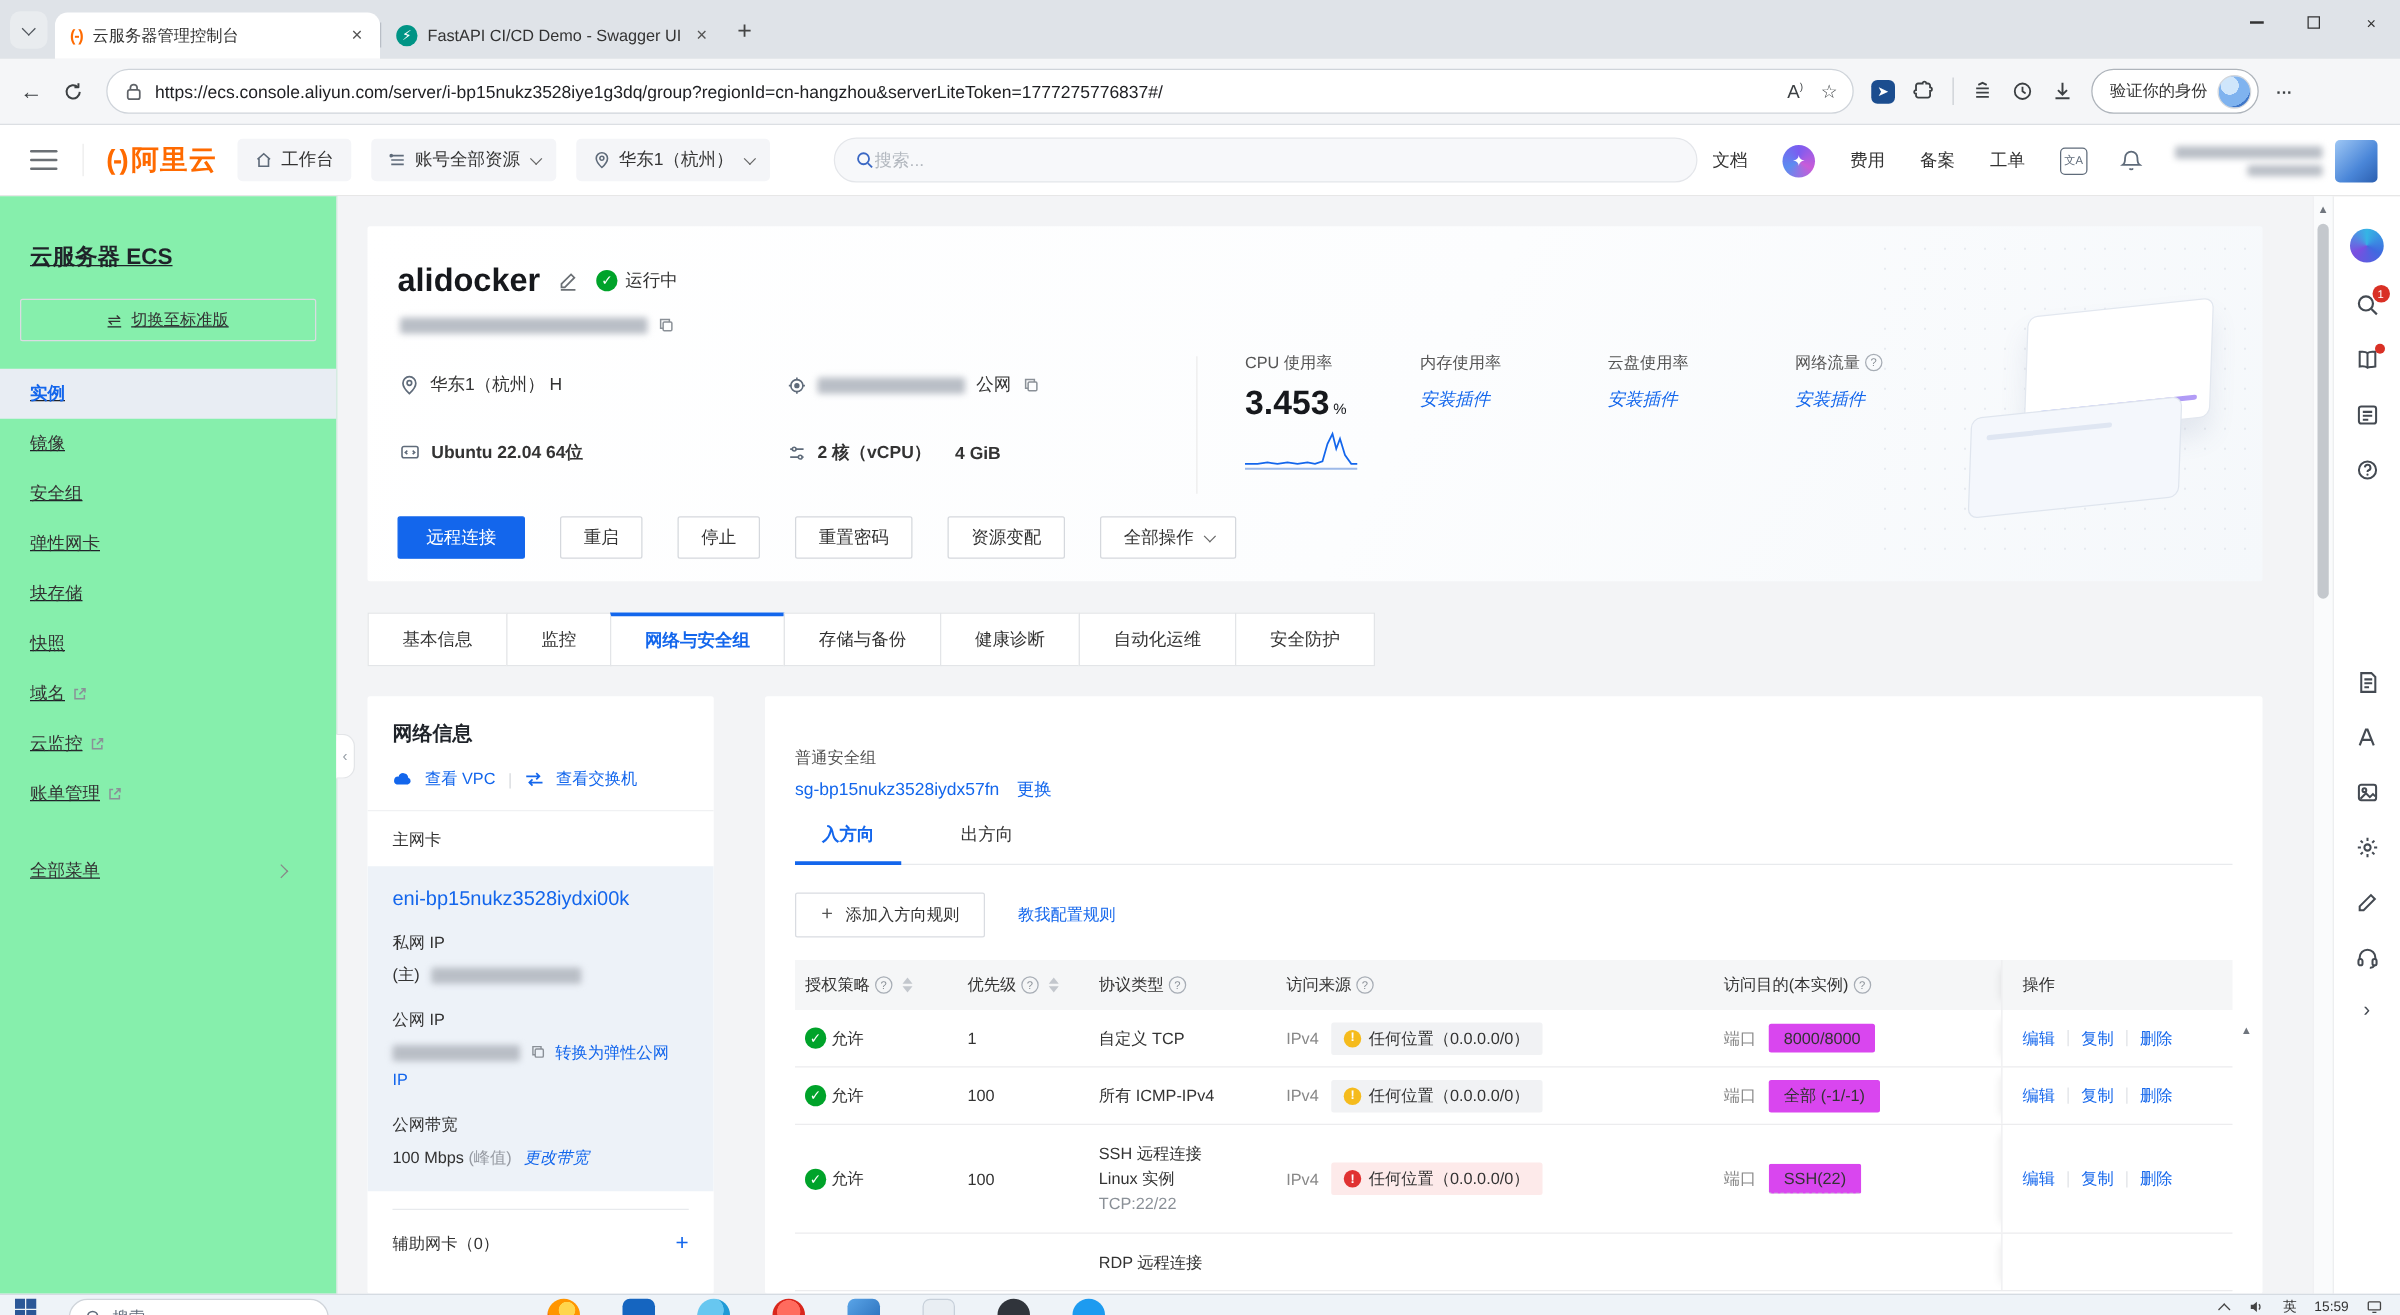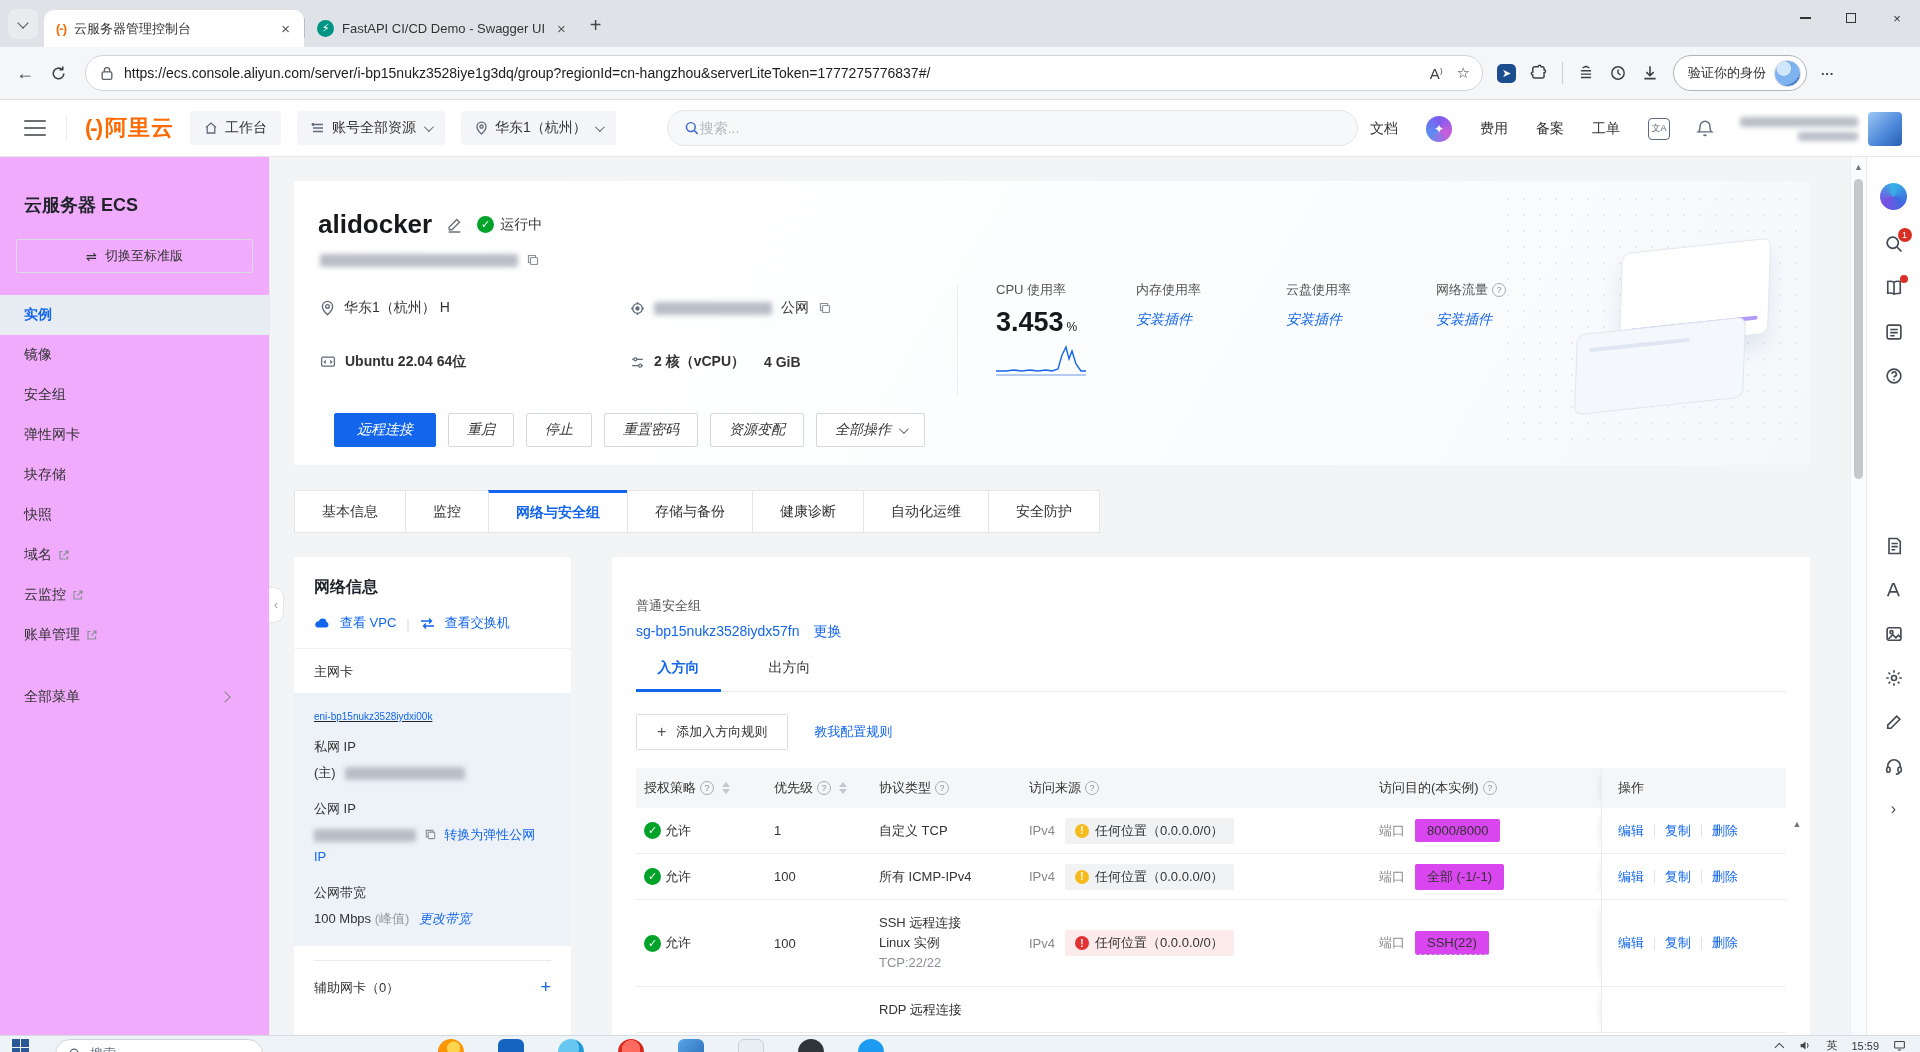--- a/index.html
+++ b/index.html
@@ -69,21 +69,21 @@
     background:conic-gradient(#7b5cf0,#c95cd8,#5c8df0,#7b5cf0); display:flex; align-items:center; justify-content:center;
     color:#fff; font-size:12px; margin-right:28px; }
   .transico { width:22px; height:22px; border:1.4px solid #5f6b7a; border-radius:4px; color:#5f6b7a; font-size:9px;
     display:flex; align-items:center; justify-content:center; margin-right:26px; }
   .username { display:flex; flex-direction:column; gap:5px; margin-right:10px; align-items:flex-end; }
   .avatar-b { width:34px; height:34px; border-radius:4px; margin-right:18px;
     background:linear-gradient(135deg,#9ec7f5 0%,#4a86d8 60%,#2b5fb0 100%); }
 
   
   .approw { height:878px; display:flex; }
-  .sidebar { width:270px; background:#f0abfc; border-right:1px solid #e8e9eb; position:relative; }
+  .sidebar { width:270px; background:#86efac; border-right:1px solid #e8e9eb; position:relative;text-decoration:underline; }
   .sb-title { font-size:18px; font-weight:bold; color:#1f2329; margin:36px 0 0 24px; }
   .sb-switch { margin:22px 16px 0 16px; height:34px; border:1px solid #d9dce1; border-radius:2px; display:flex;
     align-items:center; justify-content:center; color:#333; font-size:13px; gap:8px; }
   .sb-list { margin-top:22px; }
   .sb-item { height:40px; display:flex; align-items:center; padding-left:24px; font-size:14px; color:#333; gap:6px; }
   .sb-item.active { background:#e8edf3; color:#1366ec; font-weight:bold; }
   .extico { color:#8a9097; }
   .sb-all { height:40px; display:flex; align-items:center; justify-content:space-between; padding:0 40px 0 24px;
     font-size:14px; color:#333; margin-top:22px; }
   .sb-all .cr { width:8px; height:8px; border-right:1.5px solid #888; border-top:1.5px solid #888; transform:rotate(45deg); }
@@ -120,21 +120,21 @@
   .micon { color:#5f6b7a; display:flex; }
   .vdiv { position:absolute; left:663px; top:104px; height:110px; width:1px; background:#ececec; }
   .metrics { position:absolute; left:702px; top:100px; display:flex; }
   .metric { width:150px; }
   .metric.m1 { width:140px; }
   .metric .lab { font-size:13px; color:#555; display:flex; align-items:center; gap:4px; }
   .metric .val { font-size:27px; font-weight:bold; color:#16181c; margin-top:8px; }
   .metric .val small { font-size:12px; font-weight:normal; margin-left:3px; }
   .metric .plug { margin-top:12px; font-size:14px;font-style:italic; }
   .spark { margin-top:4px; }
-  .h-btns { position:absolute; left:40px; bottom:18px; display:flex; gap:12px;font-style:italic; }
+  .h-btns { position:absolute; left:24px; bottom:18px; display:flex; gap:28px; }
   .btn { height:34px; padding:0 18px; border-radius:2px; background:#fff; border:1px solid #d5d8dd; color:#333;
     font-size:14px; display:flex; align-items:center; gap:8px; }
   .btn.primary { background:#1366ec; border-color:#1366ec; color:#fff; padding:0 22px; }
   .btn .cd { width:7px; height:7px; border-right:1.4px solid #666; border-bottom:1.4px solid #666;
     transform:rotate(45deg) translateY(-2px); }
 
   
   .dtabs { margin-top:25px; display:flex; }
   .dtab { height:43px; background:#fff; border:1px solid #e3e5e8; margin-left:-1px; display:flex; align-items:center;
     padding:0 27px; font-size:14px; color:#333; }
@@ -144,21 +144,21 @@
   
   .cards { margin-top:24px; display:flex; gap:41px; height:478px; }
   .netcard { width:277px; background:#fff; border-radius:2px; overflow:hidden; }
   .netcard .pad { padding:20px 20px 0 20px; }
   .nc-title { font-size:16px; font-weight:bold; }
   .nc-links { margin-top:16px; display:flex; align-items:center; gap:10px; font-size:13px; padding-bottom:16px; }
   .nc-links .sep { color:#d8dbdf; }
   .nc-div { height:1px; background:#f0f1f3; }
   .nc-lab { font-size:13px; color:#333; margin:14px 20px 12px 20px; }
   .nc-hl { background:#edf2f8; padding:18px 20px 16px 20px; }
-  .nc-hl .nic { font-size:10px;text-decoration:underline; }
+  .nc-hl .nic { font-size:16px; }
   .fieldlab { font-size:13px; color:#333; margin-top:16px; }
   .fieldval { font-size:13px; color:#333; margin-top:6px; line-height:1.7; }
   .nc-bot { margin:14px 20px 0 20px; border-top:1px solid #e8eaed; padding-top:16px; display:flex;
     justify-content:space-between; align-items:center; font-size:13px; color:#333; }
   .nc-bot .plus { color:#1366ec; font-size:18px; }
 
   .fwcard { flex:1; background:#fff; border-radius:2px; position:relative; overflow:hidden; padding:22px 24px 0 24px; }
   .fw-title { font-size:16px; font-weight:bold; }
   .fw-sgtype { margin-top:18px; color:#555; }
   .fw-sgrow { margin-top:8px; font-size:14px; display:flex; gap:14px; }

